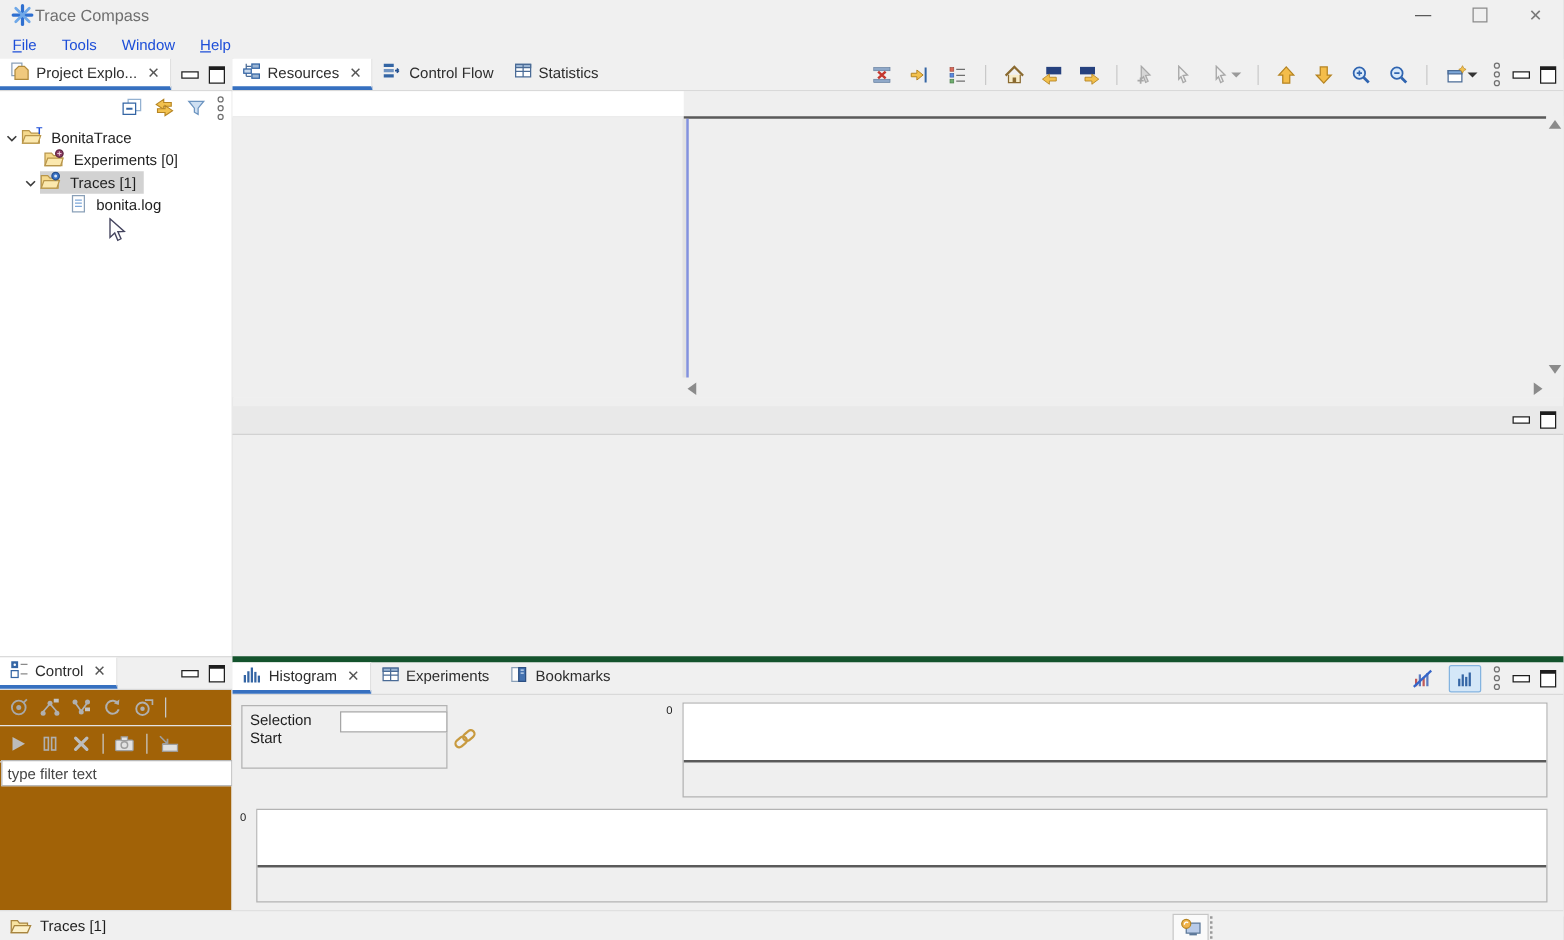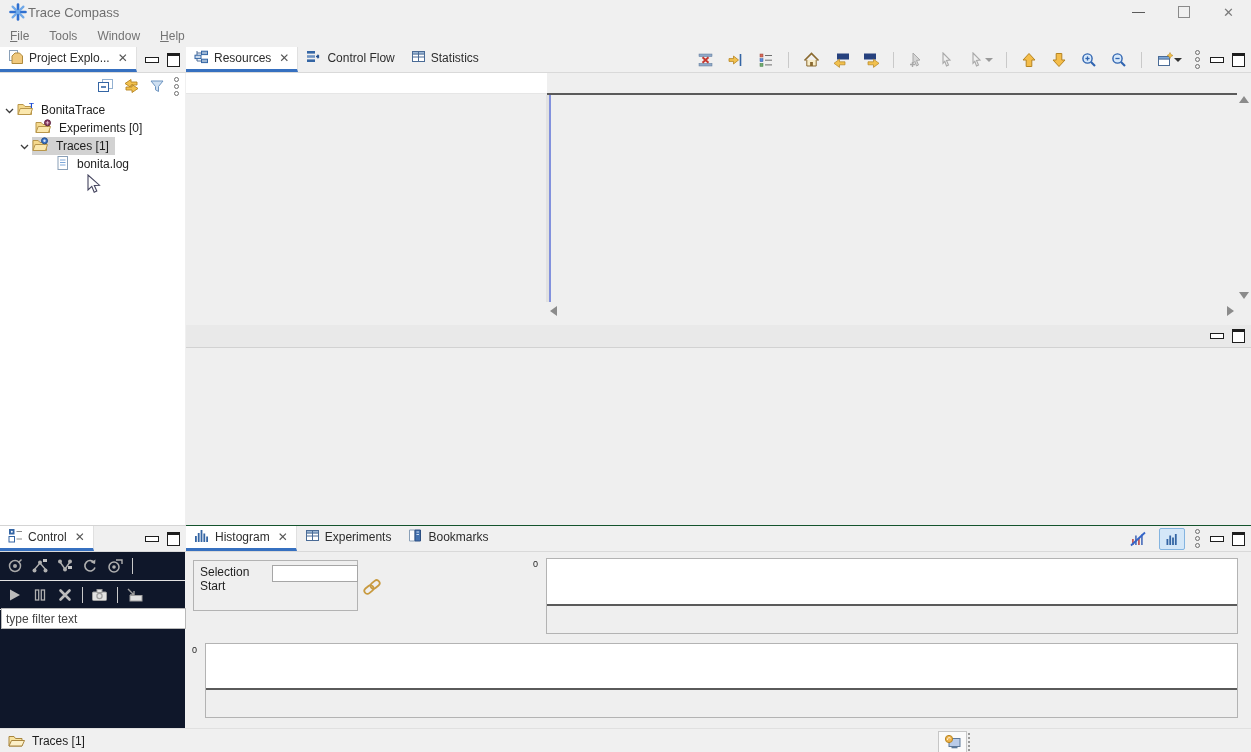--- a/index.html
+++ b/index.html
@@ -10,21 +10,21 @@
   #titlebar{left:0;top:0;width:1251px;height:24px;display:flex;align-items:center;background:#f0f0f0;}
   #titlebar .title{color:#6f6f6f;font-size:13px;margin-left:8px;}
   .winctl{margin-left:auto;display:flex;align-items:center;height:100%;}
   .winctl .wbtn{width:45px;height:100%;display:flex;align-items:center;justify-content:center;color:#5a5a5a;}
   .glyph-min{width:13px;border-top:1px solid #5a5a5a;display:inline-block;}
   .glyph-max{width:10px;height:10px;border:1px solid #8a8a8a;display:inline-block;}
   .glyph-x{font-size:13px;color:#7a7a7a;}
 
   
   #menubar{left:0;top:24px;width:1251px;height:23px;display:flex;align-items:center;gap:0;background:#f0f0f0;}
-  #menubar .mitem{padding:3px 10px;color:#737373;}
+  #menubar .mitem{padding:3px 10px;color:#1d4ed8;}
   .mnemonic::first-letter{text-decoration:underline;}
 
   
   .panel{position:absolute;background:#f0f0f0;}
   .tabbar{position:relative;height:25px;display:flex;align-items:stretch;background:#f0f0f0;border-bottom:1px solid #d9d9d9;}
   .tab{display:flex;align-items:center;gap:5px;padding:0 8px;color:#2d2d2d;white-space:nowrap;border-bottom:3px solid transparent;}
   .tab.active{background:#ffffff;border-bottom:3px solid #3670c0;border-right:1px solid #e0e0e0;text-align:right;}
   .tclose{color:#555;font-size:12px;margin-left:3px;line-height:1;}
   .paneltools{margin-left:auto;display:flex;align-items:center;gap:8px;padding-right:6px;}
   .pbtn{display:flex;align-items:center;justify-content:center;}
@@ -42,21 +42,21 @@
   #pe .content{position:absolute;left:0;top:26px;width:185px;bottom:0;background:#ffffff;}
   #pe .petools{position:absolute;right:4px;top:2px;display:flex;align-items:center;gap:4px;}
   .tree{position:absolute;left:0;top:28px;width:185px;}
   .trow{height:18px;display:flex;align-items:center;gap:3px;}
   .trow .lbl{padding:1px 3px;}
   .trow .sel{background:#d2d2d2;display:flex;align-items:center;gap:3px;padding:0 3px 0 0;}
   .chev{width:10px;display:flex;justify-content:center;}
 
   
   #ctl{left:0;top:525px;width:186px;height:203px;border-right:1px solid #cfcfcf;border-top:1px solid #d4d4d4;}
-  #ctl .content{position:absolute;left:0;top:26px;width:185px;bottom:0;background:#0f172a;}
+  #ctl .content{position:absolute;left:0;top:26px;width:185px;bottom:0;background:#a16207;}
   .ctlrow{display:flex;align-items:center;gap:3px;padding:2px 4px;border-bottom:1px solid #e3e3e3;height:24px;}
   #ctl input{position:absolute;left:1px;top:56px;width:175px;height:17px;border:1px solid #b9b9b9;font-family:"Liberation Sans",sans-serif;font-size:12px;color:#1e1e1e;padding:1px 4px;}
   #ctl input::placeholder{color:#444;opacity:1;}
 
   
   #res{left:186px;top:47px;width:1065px;height:271px;}
   #res .content{position:absolute;left:0;top:26px;right:0;bottom:0;background:#efefef;}
   .res-header-white{position:absolute;left:0;top:0;width:361px;height:20px;background:#ffffff;border-bottom:1px solid #e6e6e6;}
   .res-axisline{position:absolute;left:361px;top:20px;width:690px;height:0;border-top:2px solid #5a5a5a;}
   .res-gutter{position:absolute;left:360px;top:22px;width:3px;bottom:16px;background:#e2e2e2;}
@@ -67,21 +67,21 @@
   .tri-l{border-top:5px solid transparent;border-bottom:5px solid transparent;border-right:7px solid #8b8b8b;}
   .tri-r{border-top:5px solid transparent;border-bottom:5px solid transparent;border-left:7px solid #8b8b8b;}
   .tri-u{border-left:5px solid transparent;border-right:5px solid transparent;border-bottom:7px solid #8b8b8b;}
   .tri-d{border-left:5px solid transparent;border-right:5px solid transparent;border-top:7px solid #8b8b8b;}
 
   
   #mid{left:186px;top:318px;width:1065px;height:207px;background:#efefef;}
   #mid .hdr{position:absolute;left:0;top:7px;right:0;height:22px;background:#e9e9e9;border-bottom:1px solid #d2d2d2;display:flex;align-items:center;}
 
   
-  #hst{left:186px;top:525px;width:1065px;height:203px;border-top:1px solid #14532d;}
+  #hst{left:186px;top:525px;width:1065px;height:203px;border-top:5px solid #14532d;}
   #hst .content{position:absolute;left:0;top:26px;right:0;bottom:0;background:#efefef;}
   .grpbox{position:absolute;left:7px;top:8px;width:163px;height:49px;border:1px solid #b3b3b3;}
   .frow{position:absolute;display:flex;align-items:flex-start;}
   .flabel{width:72px;text-align:left;color:#1e1e1e;}
   .finput{width:80px;height:15px;border:1px solid #a6a6a6;background:#fff;font-family:"Liberation Sans",sans-serif;font-size:11px;padding:0 2px;}
   .zero{position:absolute;font-size:9px;color:#222;}
   .histbox{position:absolute;border:1px solid #b3b3b3;background:#efefef;}
   .histwhite{position:absolute;left:0;top:0;right:0;background:#ffffff;border-bottom:2px solid #5a5a5a;}
   .hibtn{width:24px;height:20px;display:flex;align-items:center;justify-content:center;border:1px solid transparent;}
   .hibtn.on{background:#d4e7f8;border:1px solid #84b4e0;border-radius:2px;}

